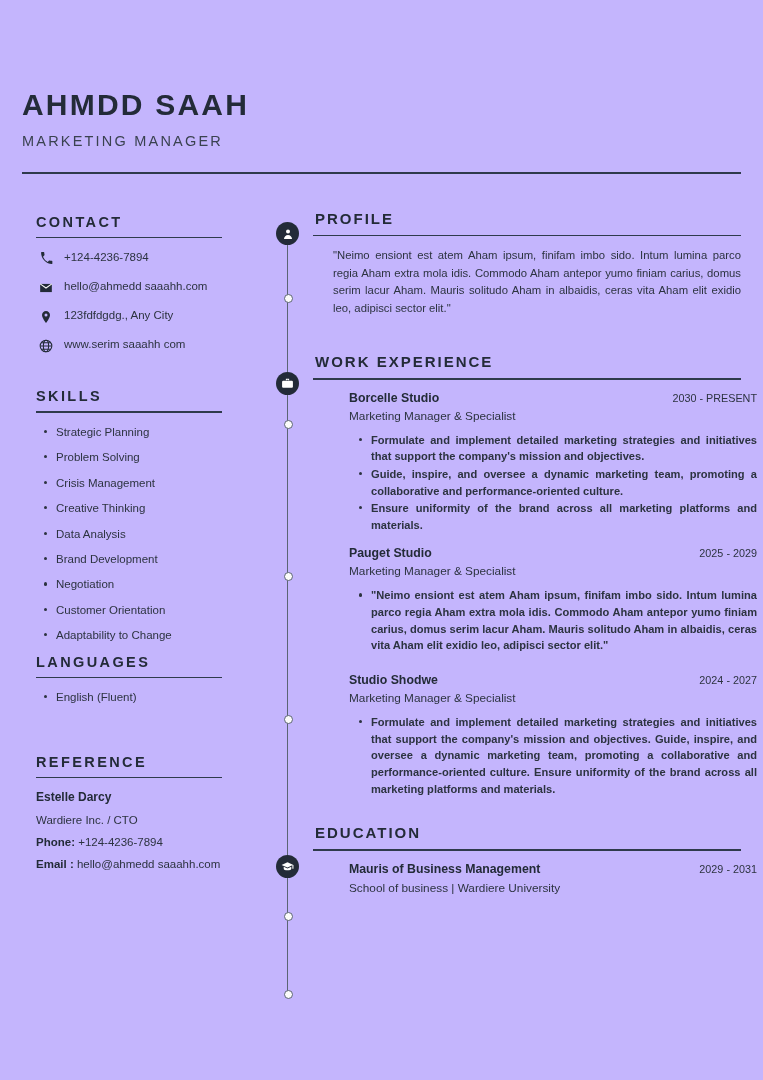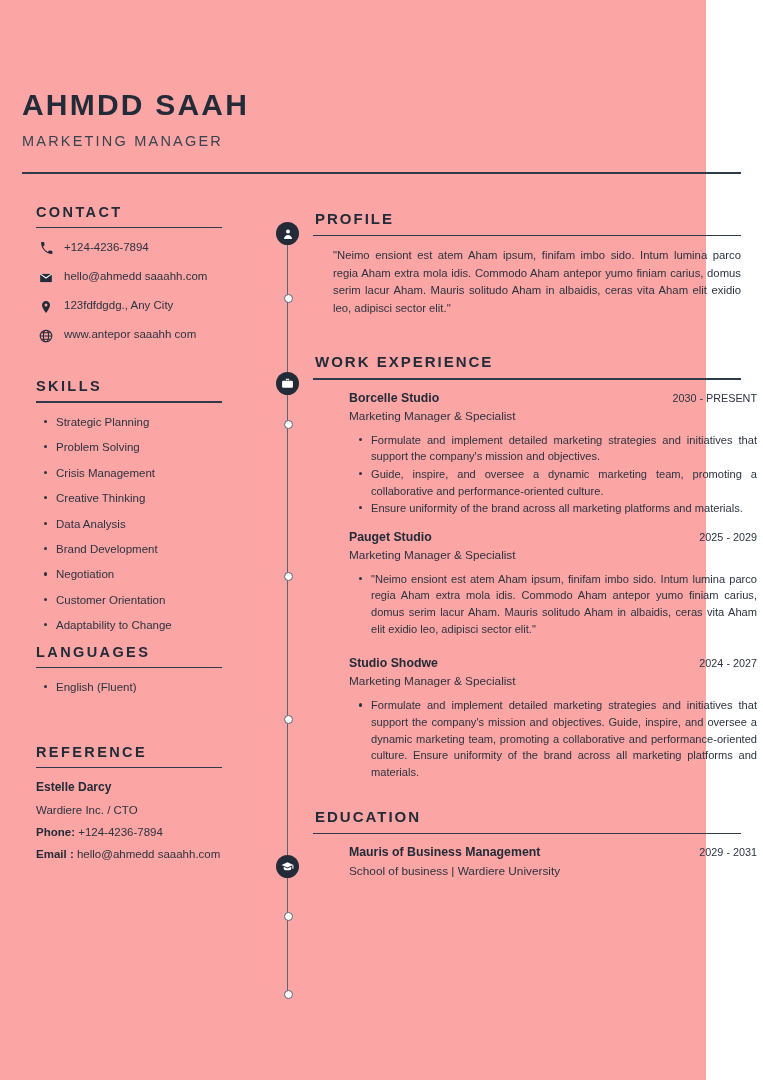--- a/index.html
+++ b/index.html
@@ -11,24 +11,23 @@
     width: 763px;
     height: 1080px;
     font-family: "Liberation Sans", sans-serif;
     color: #2c3340;
     position: relative;
     overflow: hidden;
   }
   .page {
     position: absolute;
     left: 0; top: 0;
-    width: 692px;
+    width: 763px;
     height: 1080px;
-    background: #fca5a5;
-    padding-left: 14px;
+    background: #c4b5fd;
   }
   .inner {
     position: absolute;
     left: 22px;
     top: 0;
     width: 719px;
     height: 1080px;
   }
 
   
@@ -59,21 +58,21 @@
     top: 84px;
     width: 719px;
     height: 1.6px;
     background: #2f3a4c;
   }
 
   
   .left {
     position: absolute;
     left: 14px;
-    top: 204px;
+    top: 214px;
     width: 206px;
   }
   .sec-title {
     font-size: 14.5px;
     font-weight: bold;
     letter-spacing: 2.4px;
     color: #232b38;
     margin: 0 0 7px 0;
   }
   .sec-rule {
@@ -230,20 +229,21 @@
   }
   .job-role {
     font-size: 11.8px;
     color: #2c3340;
     margin-top: 4px;
   }
   .job-bullets {
     margin: 9px 0 0 0;
     padding: 0 0 0 22px;
     list-style: none;
+    font-weight: bold;
   }
   .job-bullets li {
     position: relative;
     font-size: 11.1px;
     line-height: 1.5;
     color: #2c3340;
     text-align: justify;
     margin-bottom: 1px;
   }
   .job-bullets li::before {
@@ -309,21 +309,21 @@
         </div>
 
         <div class="contact-row">
           <span class="c-ico">
             <svg width="14" height="14" viewBox="0 0 24 24" fill="none" stroke="#232b38" stroke-width="1.8">
                 <circle cx="12" cy="12" r="10"></circle>
                 <ellipse cx="12" cy="12" rx="4.5" ry="10"></ellipse>
                 <path d="M2 12h20M3.6 6.5h16.8M3.6 17.5h16.8"></path>
               </svg>
           </span>
-          <span class="c-text">www.antepor saaahh com</span>
+          <span class="c-text">www.serim saaahh com</span>
         </div>
       </div>
 
       <div class="gap-lg"></div>
 
       <div>
         <div class="sec-title">SKILLS</div>
         <div class="sec-rule"></div>
         <ul class="bullets">
           <li>Strategic Planning</li>

